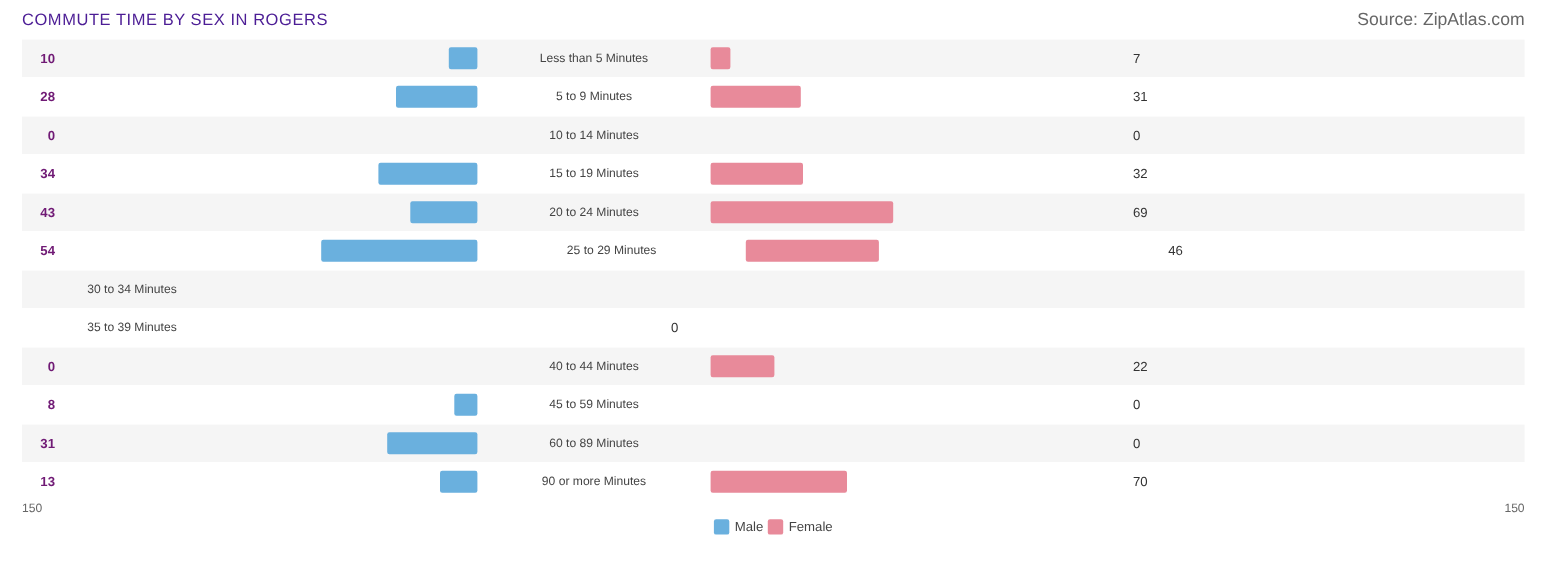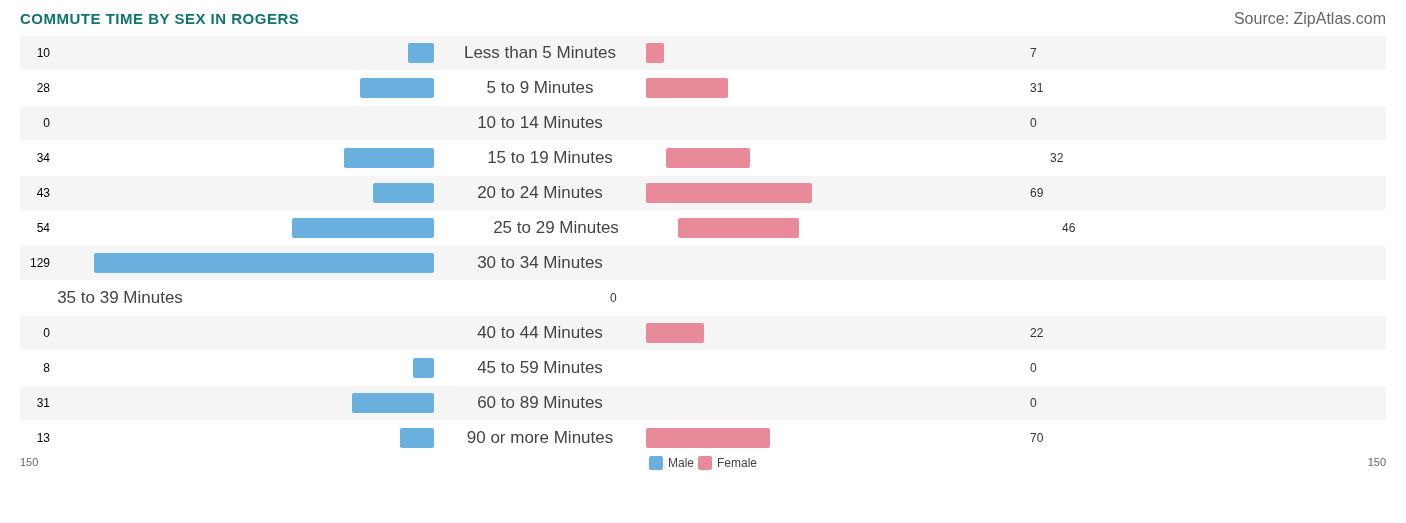--- a/index.html
+++ b/index.html
@@ -11,22 +11,22 @@
       padding: 10px 20px;
     }
     .header-row {
       display: flex;
       justify-content: space-between;
       align-items: flex-start;
       margin-bottom: 8px;
     }
     .chart-title {
       font-size: 15px;
-      font-weight: bold;
-      color: #0f766e;
+      font-weight: normal;
+      color: #4c1d95;
       text-transform: uppercase;
       letter-spacing: 0.5px;
     }
     .source-text {
       font-size: 16px;
       color: #666;
     }
     .chart-area {
       width: 100%;
       position: relative;
@@ -45,42 +45,43 @@
     }
     .left-section {
       display: flex;
       align-items: center;
       justify-content: flex-end;
       width: 420px;
       padding-right: 6px;
     }
     .left-value {
       font-size: 12px;
-      color: #000000;
+      color: #701a75;
       min-width: 30px;
       text-align: right;
       margin-right: 4px;
+      font-weight: bold;
     }
     .left-bar-container {
       display: flex;
       justify-content: flex-end;
       width: 380px;
     }
     .bar-blue {
       background: #6ab0de;
       height: 20px;
       border-radius: 2px;
       display: flex;
       align-items: center;
       justify-content: flex-end;
     }
     .label-cell {
       width: 200px;
       text-align: center;
-      font-size: 17px;
+      font-size: 11px;
       color: #444;
       flex-shrink: 0;
       padding: 0 4px;
     }
     .right-section {
       display: flex;
       align-items: center;
       width: 420px;
       padding-left: 6px;
     }
@@ -98,21 +99,21 @@
       font-size: 12px;
       color: #333;
       min-width: 30px;
       text-align: left;
       margin-left: 4px;
     }
     .legend-items {
       display: flex;
       align-items: center;
       gap: 4px;
-      margin: 0 auto;
+      margin: 16px auto;
     }
     .legend-item {
       display: flex;
       align-items: center;
       gap: 5px;
       font-size: 12px;
       color: #444;
     }
     .legend-box {
       width: 14px;
@@ -176,21 +177,21 @@
       </div>
     </div>
     <div class="label-cell">10 to 14 Minutes</div>
     <div class="right-section">
       <div class="right-bar-container">
         <div class="bar-pink" style="width:0px;"></div>
       </div>
       <span class="right-value">0</span>
     </div>
   </div>
-    <div class="bar-row" style="background: rgb(255, 255, 255); gap: 10px;">
+    <div class="bar-row" style="background: rgb(255, 255, 255);">
     <div class="left-section">
       <span class="left-value">34</span>
       <div class="left-bar-container">
         <div class="bar-blue" style="width:90px;"></div>
       </div>
     </div>
     <div class="label-cell">15 to 19 Minutes</div>
     <div class="right-section">
       <div class="right-bar-container">
         <div class="bar-pink" style="width:84px;"></div>
@@ -222,26 +223,20 @@
     </div>
     <div class="label-cell">25 to 29 Minutes</div>
     <div class="right-section">
       <div class="right-bar-container">
         <div class="bar-pink" style="width:121px;"></div>
       </div>
       <span class="right-value">46</span>
     </div>
   </div>
     <div class="bar-row" style="background: rgb(245, 245, 245);">
-    <div class="left-section">
-      <span class="left-value">129</span>
-      <div class="left-bar-container">
-        <div class="bar-blue" style="width:340px;"></div>
-      </div>
-    </div>
     <div class="label-cell">30 to 34 Minutes</div>
   </div>
     <div class="bar-row" style="background: rgb(255, 255, 255);">
     <div class="label-cell">35 to 39 Minutes</div>
     <div class="right-section">
       <div class="right-bar-container">
         <div class="bar-pink" style="width:0px;"></div>
       </div>
       <span class="right-value">0</span>
     </div>

